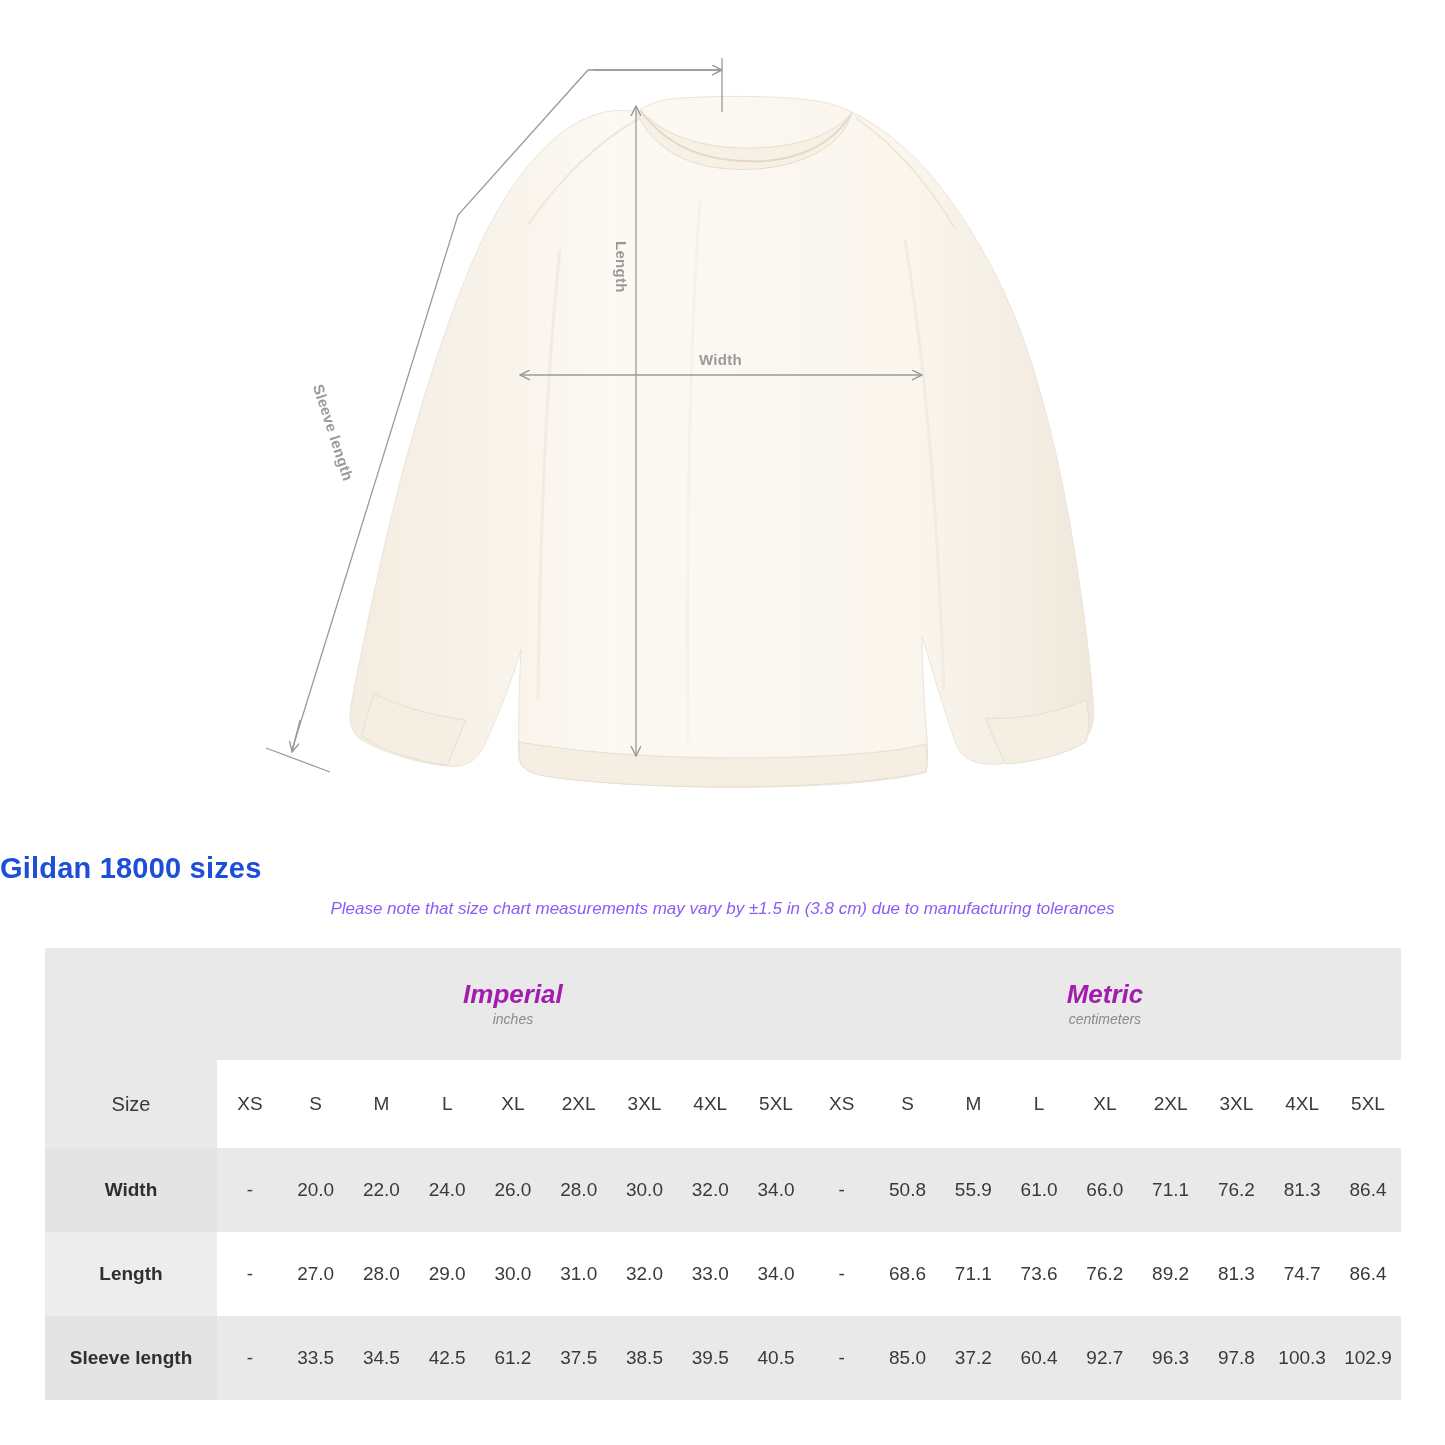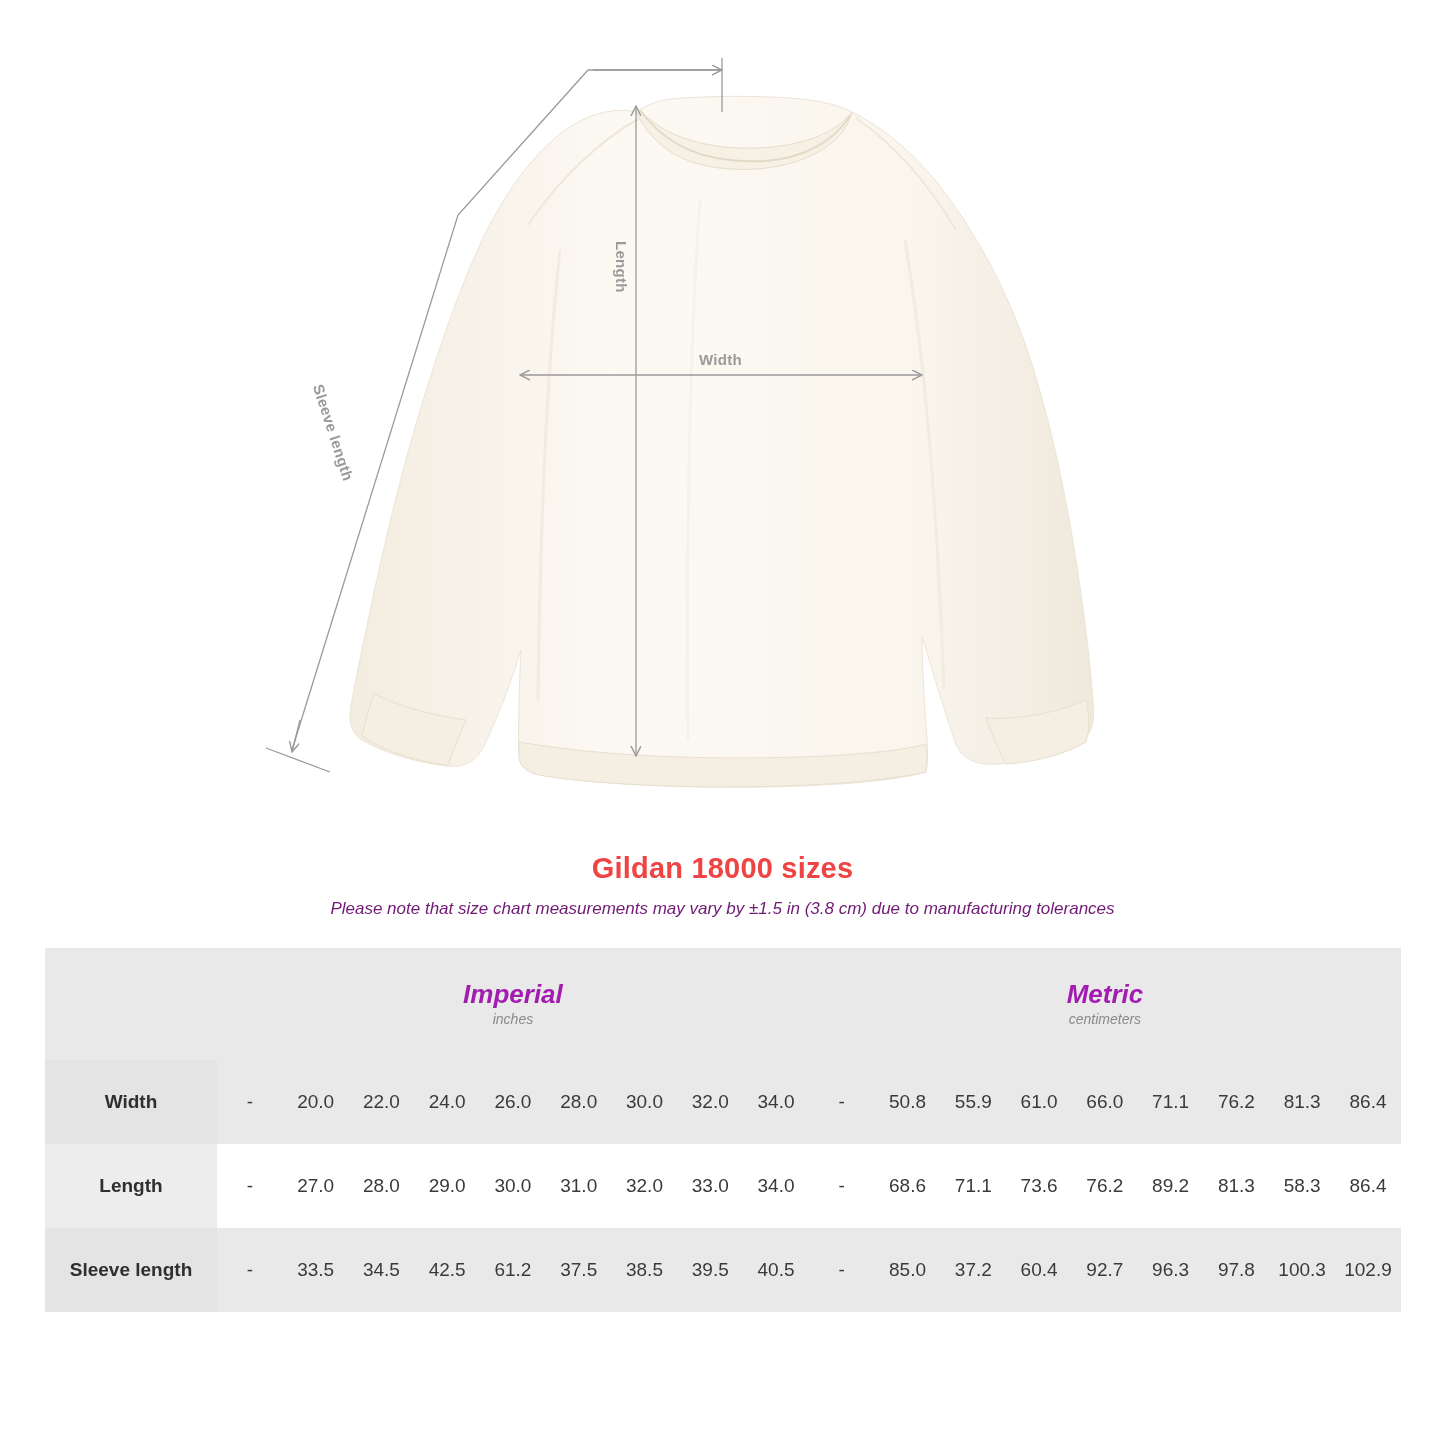--- a/index.html
+++ b/index.html
@@ -51,33 +51,33 @@
   }
   .dim-label.sleeve-label {
     left: 326px;
     top: 382px;
     transform: rotate(72deg);
     transform-origin: left top;
   }
 
   
   .chart-title {
-    text-align: center;
+    text-align: left;
     font-size: 29px;
     font-weight: bold;
-    color: #ef4444;
+    color: #1d4ed8;
     margin: 0;
     padding-top: 22px;
     letter-spacing: 0.2px;
   }
   .chart-note {
     text-align: center;
     font-size: 17px;
     font-style: italic;
-    color: #701a75;
+    color: #8b5cf6;
     margin: 0;
     padding-top: 14px;
   }
 
   
   .table-wrap {
     position: absolute;
     left: 45px;
     top: 948px;
     width: 1356px;
@@ -246,20 +246,41 @@
           <td colspan="9">
             <div class="unit-name">Imperial</div>
             <div class="unit-sub">inches</div>
           </td>
           <td colspan="9">
             <div class="unit-name">Metric</div>
             <div class="unit-sub">centimeters</div>
           </td>
         </tr>
 
+        <tr class="size-row">
+          <td class="rowhead">Size</td>
+          <td class="datacell">XS</td>
+          <td class="datacell">S</td>
+          <td class="datacell">M</td>
+          <td class="datacell">L</td>
+          <td class="datacell">XL</td>
+          <td class="datacell">2XL</td>
+          <td class="datacell">3XL</td>
+          <td class="datacell">4XL</td>
+          <td class="datacell">5XL</td>
+          <td class="datacell">XS</td>
+          <td class="datacell">S</td>
+          <td class="datacell">M</td>
+          <td class="datacell">L</td>
+          <td class="datacell">XL</td>
+          <td class="datacell">2XL</td>
+          <td class="datacell">3XL</td>
+          <td class="datacell">4XL</td>
+          <td class="datacell">5XL</td>
+        </tr>
 
         <tr class="data-row odd">
           <td class="rowhead">Width</td>
           <td class="datacell">-</td>
           <td class="datacell">20.0</td>
           <td class="datacell">22.0</td>
           <td class="datacell">24.0</td>
           <td class="datacell">26.0</td>
           <td class="datacell">28.0</td>
           <td class="datacell">30.0</td>
@@ -287,21 +308,21 @@
           <td class="datacell">32.0</td>
           <td class="datacell">33.0</td>
           <td class="datacell">34.0</td>
           <td class="datacell">-</td>
           <td class="datacell">68.6</td>
           <td class="datacell">71.1</td>
           <td class="datacell">73.6</td>
           <td class="datacell">76.2</td>
           <td class="datacell">89.2</td>
           <td class="datacell">81.3</td>
-          <td class="datacell">58.3</td>
+          <td class="datacell">74.7</td>
           <td class="datacell">86.4</td>
         </tr>
 
         <tr class="data-row odd">
           <td class="rowhead">Sleeve length</td>
           <td class="datacell">-</td>
           <td class="datacell">33.5</td>
           <td class="datacell">34.5</td>
           <td class="datacell">42.5</td>
           <td class="datacell">61.2</td>

